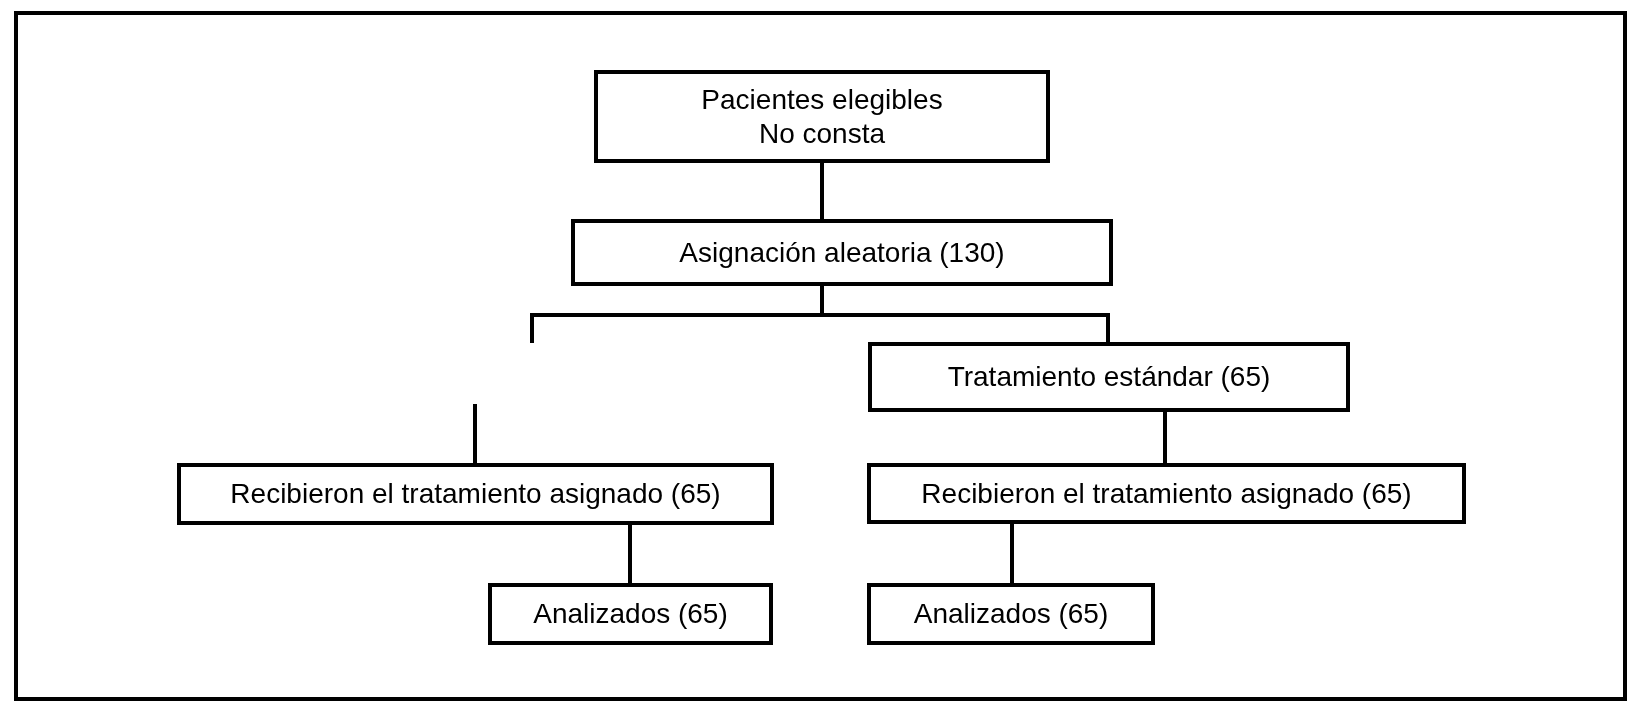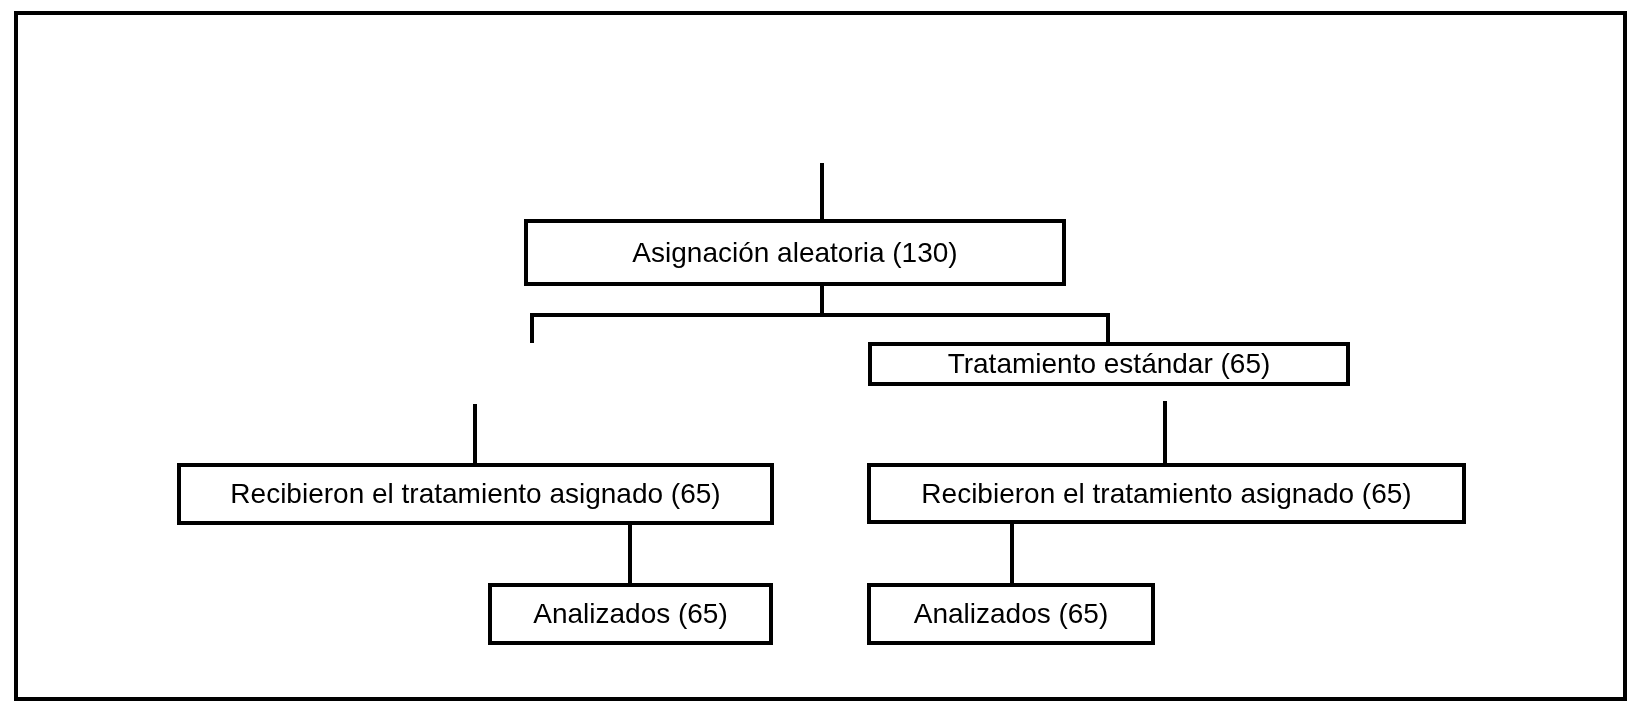--- a/index.html
+++ b/index.html
@@ -36,23 +36,23 @@
     color: #000000;
     z-index: 2;
   }
   .connector {
     position: absolute;
     background: #000000;
     z-index: 1;
   }
   
   #node-eligible           { left: 594px;  top: 70px;  width: 456px; height: 93px; }
-  #node-randomized         { left: 524px;  top: 219px; width: 542px; height: 67px; }
+  #node-randomized         { left: 571px;  top: 219px; width: 542px; height: 67px; }
   #node-niv                { left: 290px;  top: 343px; width: 483px; height: 61px; }
-  #node-standard           { left: 868px;  top: 342px; width: 482px; height: 44px; }
+  #node-standard           { left: 868px;  top: 342px; width: 482px; height: 70px; }
   #node-received-niv       { left: 177px;  top: 463px; width: 597px; height: 62px; }
   #node-received-standard  { left: 867px;  top: 463px; width: 599px; height: 61px; }
   #node-analyzed-niv       { left: 488px;  top: 583px; width: 285px; height: 62px; }
   #node-analyzed-standard  { left: 867px;  top: 583px; width: 288px; height: 62px; }
   
   #conn-eligible-randomized      { left: 820px;  top: 163px; width: 4px;   height: 56px; }
   #conn-randomized-split         { left: 820px;  top: 286px; width: 4px;   height: 29px; }
   #conn-split-horizontal         { left: 530px;  top: 313px; width: 580px; height: 4px; }
   #conn-split-niv                { left: 530px;  top: 313px; width: 4px;   height: 30px; }
   #conn-split-standard           { left: 1106px; top: 313px; width: 4px;   height: 29px; }
@@ -71,20 +71,24 @@
   <div class="connector" id="conn-eligible-randomized"></div>
   <div class="connector" id="conn-randomized-split"></div>
   <div class="connector" id="conn-split-horizontal"></div>
   <div class="connector" id="conn-split-niv"></div>
   <div class="connector" id="conn-split-standard"></div>
   <div class="connector" id="conn-niv-received"></div>
   <div class="connector" id="conn-standard-received"></div>
   <div class="connector" id="conn-received-analyzed-niv"></div>
   <div class="connector" id="conn-received-analyzed-std"></div>
 
+  <div class="node" id="node-eligible">
+    <div>Pacientes elegibles</div>
+    <div>No consta</div>
+  </div>
 
   <div class="node" id="node-randomized">
     <div>Asignación aleatoria (130)</div>
   </div>
 
 
   <div class="node" id="node-standard">
     <div>Tratamiento estándar (65)</div>
   </div>
 

